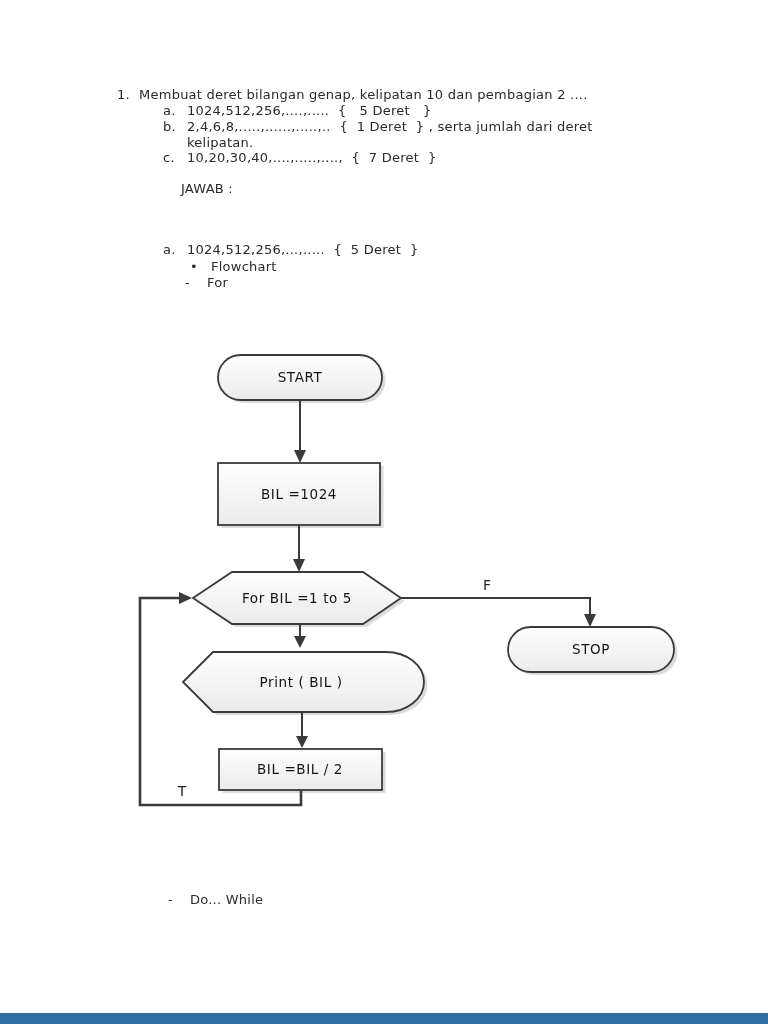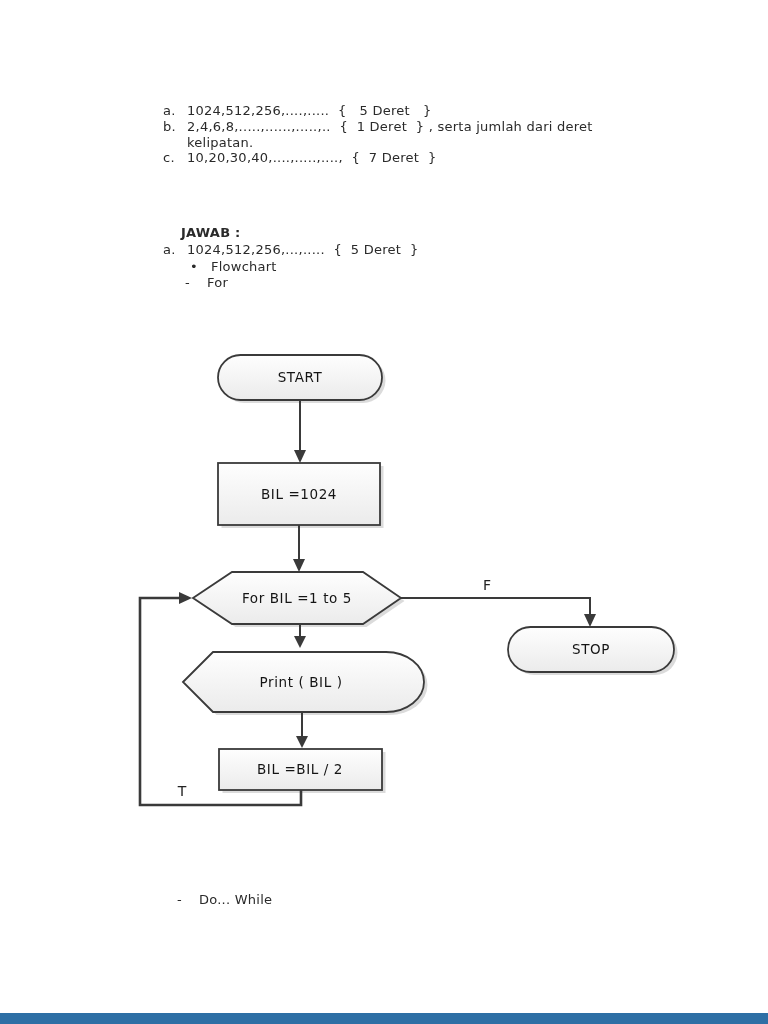--- a/index.html
+++ b/index.html
@@ -7,40 +7,41 @@
   .page {
     position:relative; width:768px; height:1024px; background:#ffffff;
     font-family:"DejaVu Sans","Liberation Sans",sans-serif;
   }
   .line {
     position:absolute; font-size:13px; color:#2a2a2a;
     white-space:pre; letter-spacing:0.25px; line-height:15px;
   }
   .lbl  { display:inline-block; width:24px; }
   .qnum { display:inline-block; width:22px; }
-  .bold { font-weight:bold;margin-top:44px; }
+  .bold { font-weight:normal; }
   .bul  { display:inline-block; width:21px; }
   .dsh  { display:inline-block; width:22px; }
   .flow { position:absolute; left:0; top:0; }
   .node { fill:url(#gfill); stroke:#3a3a3a; stroke-width:1.8; }
   .nlabel {
     font-family:"DejaVu Sans","Liberation Sans",sans-serif;
     font-size:13.5px; fill:#141414; letter-spacing:0.6px; text-anchor:middle;
   }
   .blabel {
     font-family:"DejaVu Sans","Liberation Sans",sans-serif;
     font-size:14px; fill:#222222; text-anchor:middle;
   }
   .footer-bar { position:absolute; left:0; top:1013px; width:768px; height:11px; }
 </style>
 </head>
 <body>
 
 <div class="page">
 
+  <div class="line" style="left:117px; top:87px"><span class="qnum">1.</span><span>Membuat deret bilangan genap, kelipatan 10 dan pembagian 2 ....</span></div>
 
   <div class="line" style="left:163px; top:103px"><span class="lbl">a.</span><span>1024,512,256,....,.....  {   5 Deret   }</span></div>
 
   <div class="line" style="left:163px; top:119px"><span class="lbl">b.</span><span>2,4,6,8,.....,......,.....,..  {  1 Deret  } , serta jumlah dari deret</span></div>
 
   <div class="line" style="left:163px; top:135px"><span class="lbl"></span><span>kelipatan.</span></div>
 
   <div class="line" style="left:163px; top:150px"><span class="lbl">c.</span><span>10,20,30,40,....,.....,....,  {  7 Deret  }</span></div>
 
   <div class="line bold" style="left:181px; top:181px">JAWAB :</div>
@@ -113,17 +114,17 @@
 
     <g>
       <rect class="node" x="508" y="627" width="166" height="45" rx="22.5"></rect>
       <text class="nlabel" x="591" y="654">STOP</text>
     </g>
 
     <text class="blabel" x="487" y="590">F</text>
     <text class="blabel" x="182" y="796">T</text>
   </svg>
 
-  <div class="line" style="left:177px; top:892px"><span class="dsh">-</span><span>Do... While</span></div>
+  <div class="line" style="left:168px; top:892px"><span class="dsh">-</span><span>Do... While</span></div>
 
   <div class="footer-bar" style="background: rgb(46, 111, 165);"></div>
 
 </div>
 
 </body></html>

